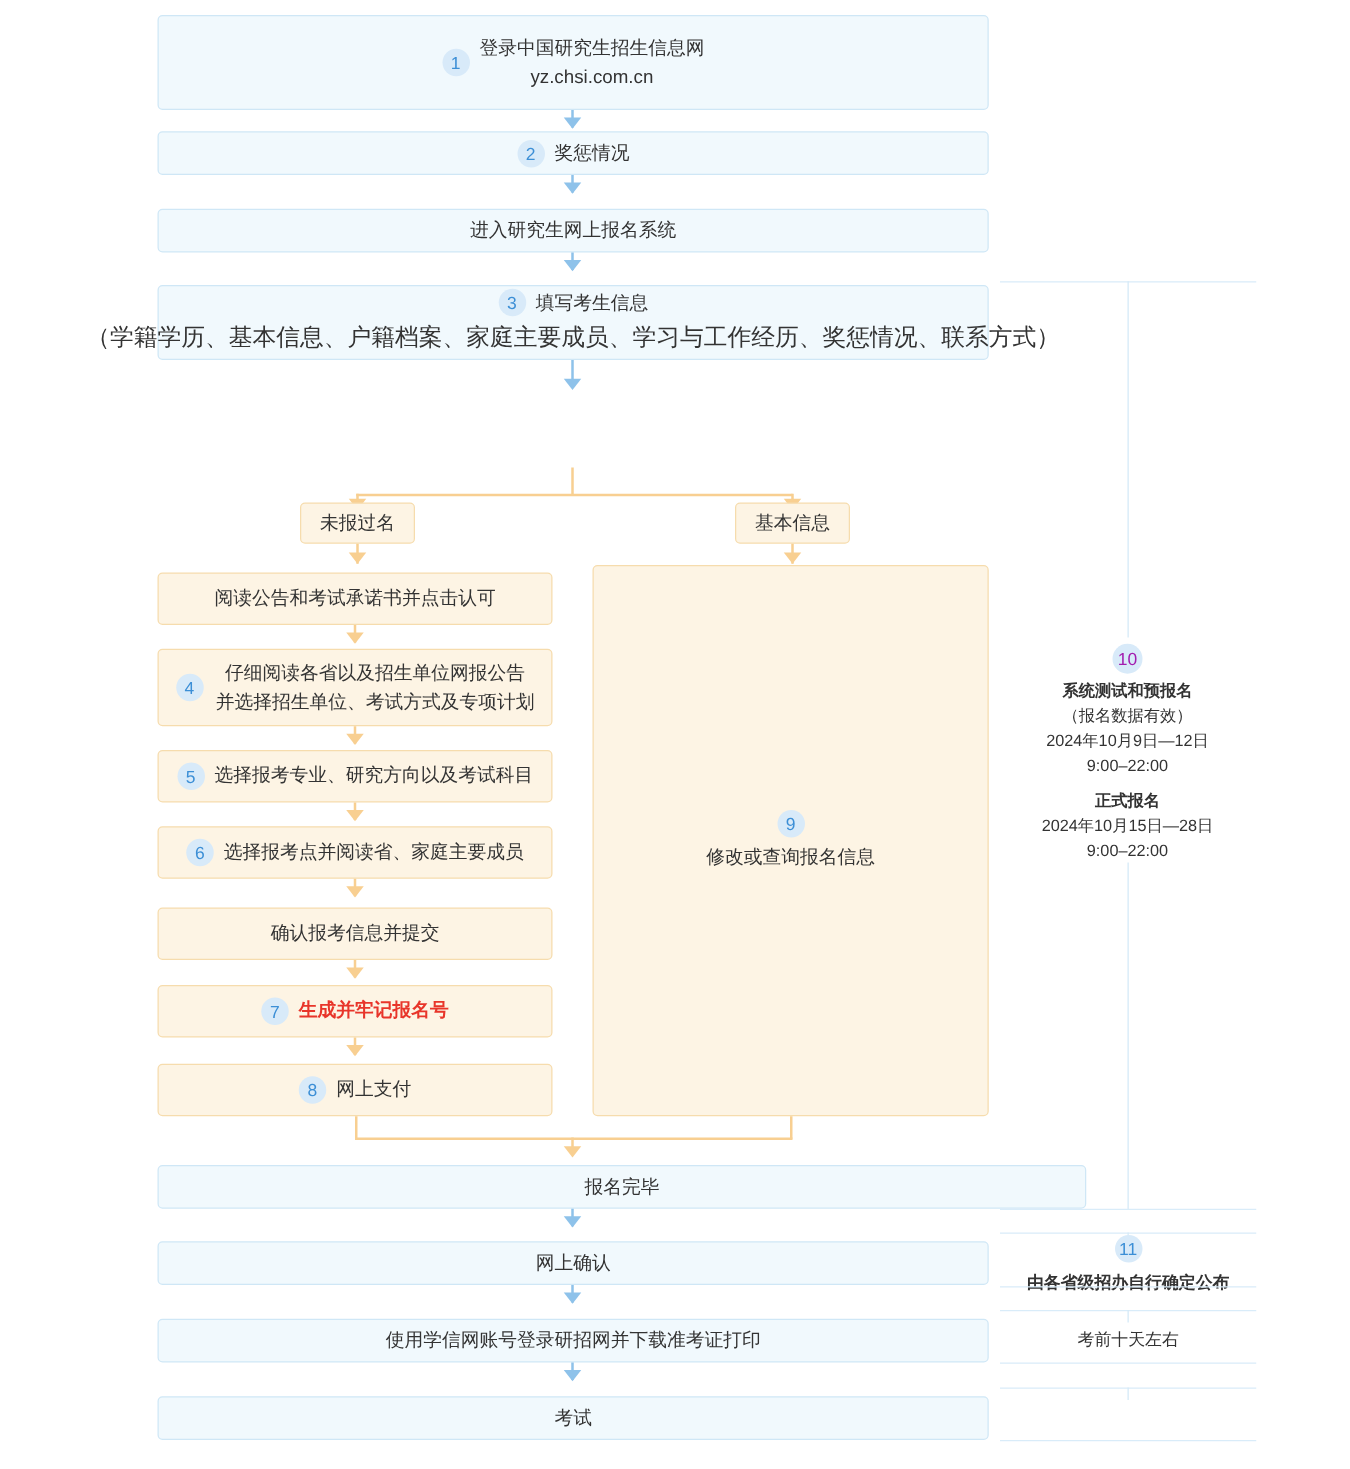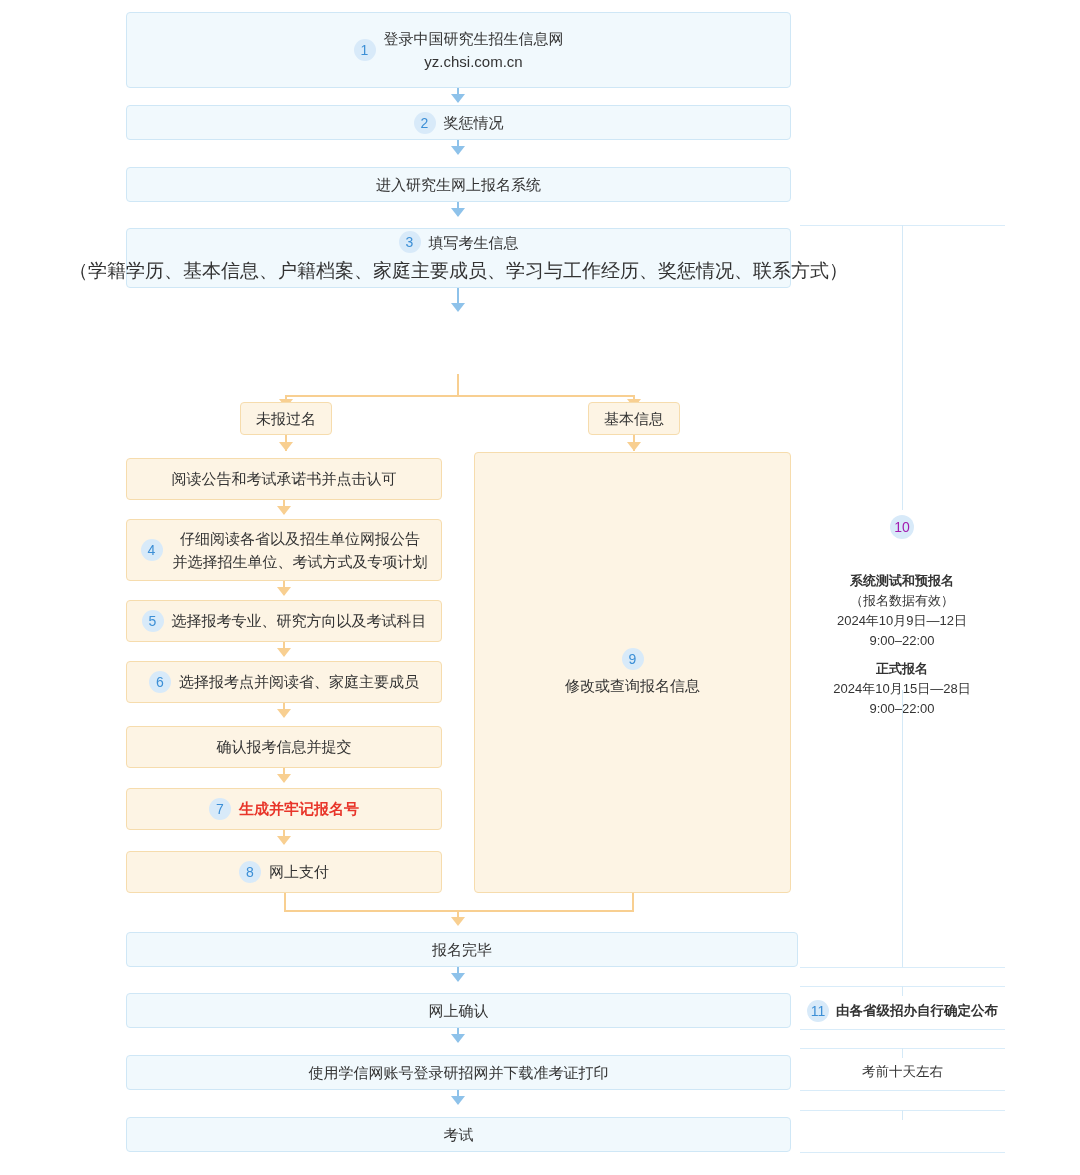--- a/index.html
+++ b/index.html
@@ -111,31 +111,31 @@
     position: absolute;
     height: 1px;
     background: #d9ecf9;
   }
   .rt-block {
     position: absolute;
     text-align: center;
     font-size: 13px;
     line-height: 1.55;
     color: #333333;
-    margin-top: 28px;
   }
   .rt-block .b { font-weight: bold; }
   .rt-row {
     position: absolute;
     display: flex;
     align-items: center;
     justify-content: center;
     gap: 7px;
     font-size: 13.5px;
     color: #333333;
+    flex-direction: column;
   }
   .rt-row .bold { font-weight: bold; }
   .rt-badge-10 {
     position: absolute;
     display: flex;
     align-items: center;
     justify-content: center;
     width: 24px;
     height: 24px;
     border-radius: 50%;
@@ -282,21 +282,21 @@
       <span class="txt">修改或查询报名信息</span>
     </div>
   </div>
 
   <div class="vline o" style="left:284px; top:893px; width:1.5px; height:18px;"></div>
   <div class="vline o" style="left:632px; top:893px; width:1.5px; height:18px;"></div>
   <div class="hline o" style="left:284px; top:910px; width:350px; height:1.5px;"></div>
   <div class="vline o" style="left:457px; top:910px; width:1.5px; height:12px;"></div>
   <div class="arrow o" style="left:451px; top:917px;"></div>
 
-  <div class="node blue" style="left:126px; top:932px; width:672px; height:35px;">
+  <div class="node blue" style="left:126px; top:932px; width:743px; height:35px;">
     <div class="inner">
       <span class="txt">报名完毕</span>
     </div>
   </div>
   <div class="vline" style="left:457px; top:967px; width:2px; height:14px;"></div>
   <div class="arrow" style="left:451px; top:973px;"></div>
 
   <div class="node blue" style="left:126px; top:993px; width:665px; height:35px;">
     <div class="inner">
       <span class="txt">网上确认</span>

